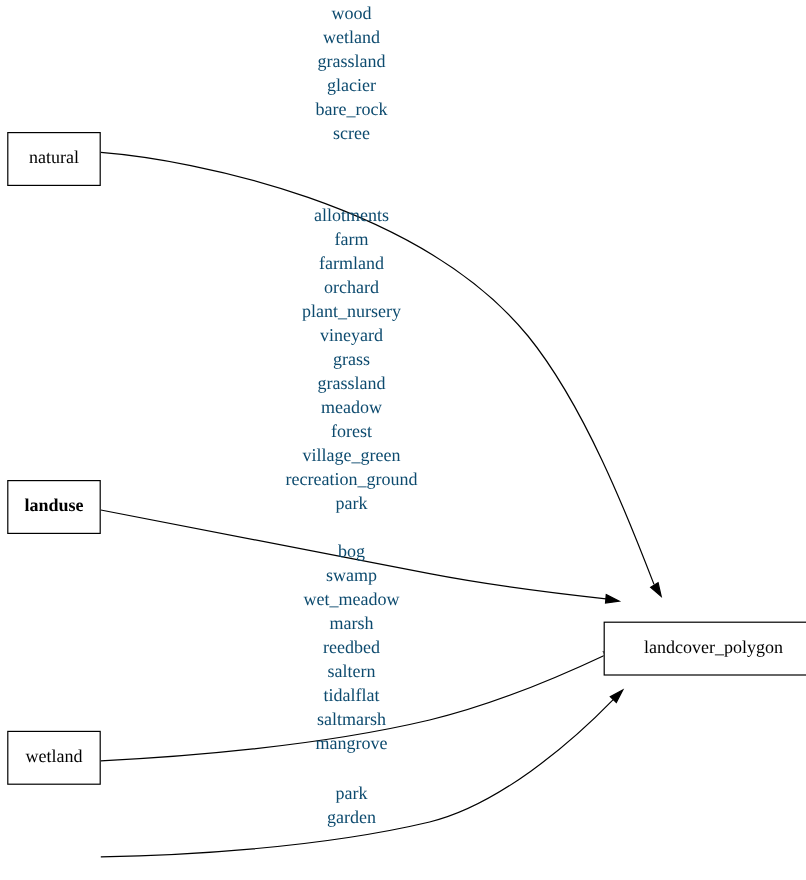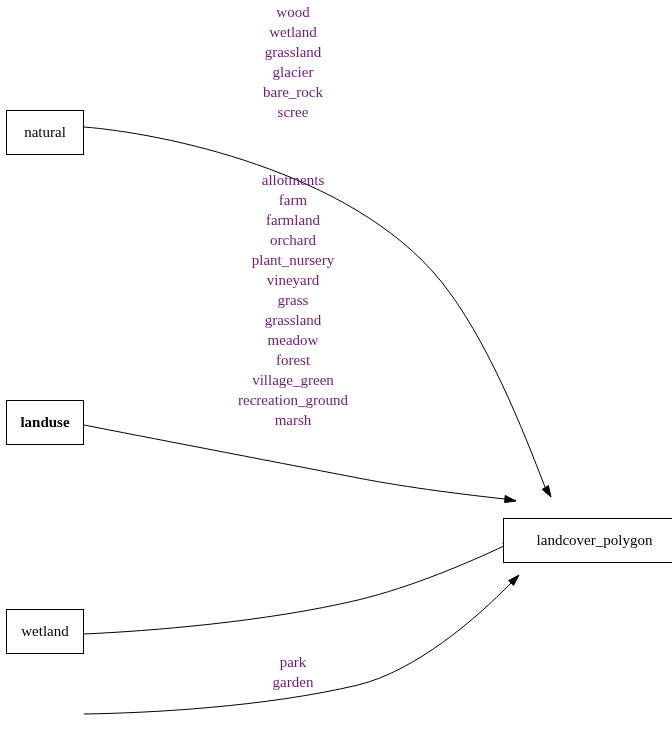--- a/index.html
+++ b/index.html
@@ -24,21 +24,21 @@
     font-family: "Liberation Serif", serif;
     font-size: 15px;
     line-height: 1;
     display: flex;
     align-items: center;
     justify-content: center;
     white-space: nowrap;
   }
   .edge-label {
     position: absolute;
-    color: #701a75;
+    color: #0c4a6e;
     font-family: "Liberation Serif", serif;
     font-size: 15px;
     line-height: 20px;
     text-align: center;
     white-space: pre;
   }
   svg.edges {
     position: absolute;
     left: 0;
     top: 0;
@@ -114,19 +114,28 @@
 farmland
 orchard
 plant_nursery
 vineyard
 grass
 grassland
 meadow
 forest
 village_green
 recreation_ground
-marsh</div>
+park</div>
 
+  <div class="edge-label" style="left:198px; top:450px; width:190px;">bog
+swamp
+wet_meadow
+marsh
+reedbed
+saltern
+tidalflat
+saltmarsh
+mangrove</div>
 
   <div class="edge-label" style="left:198px; top:652px; width:190px;">park
 garden</div>
 
 </div>
 
 </body></html>

